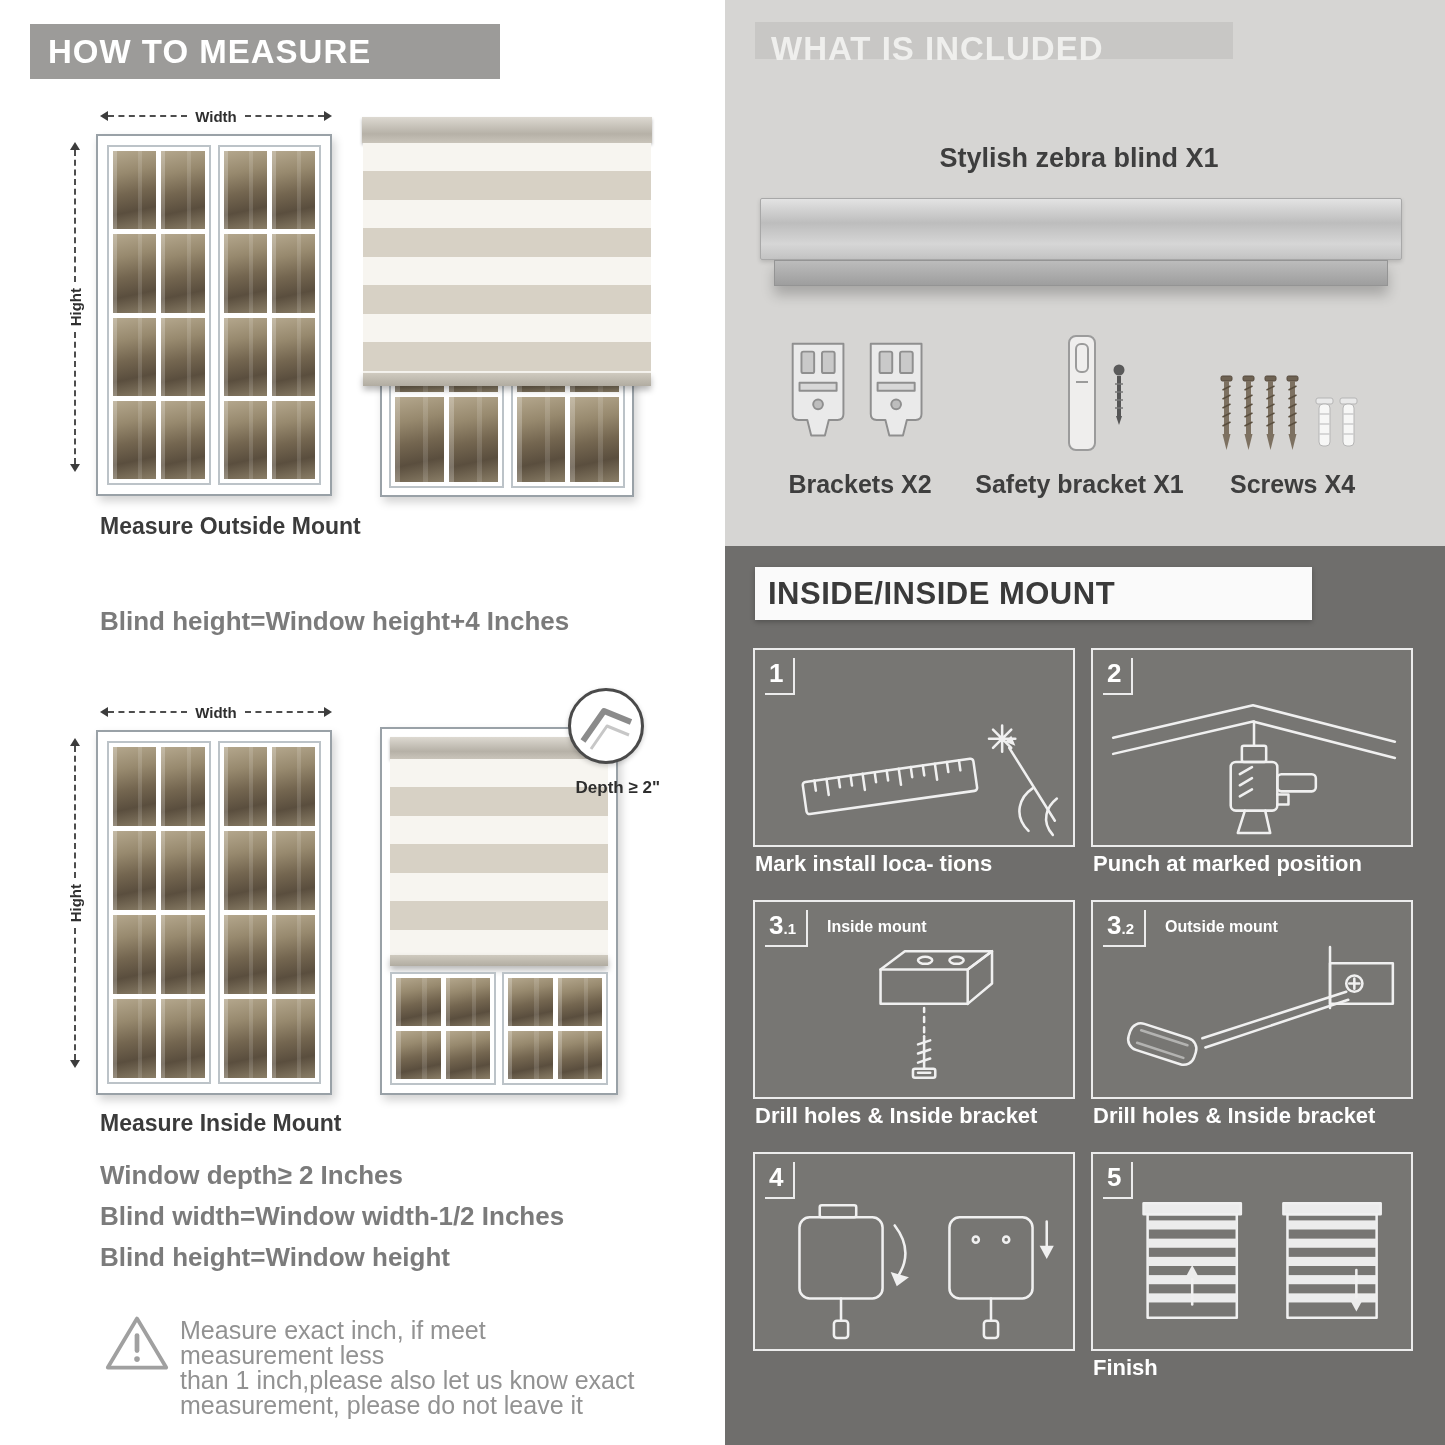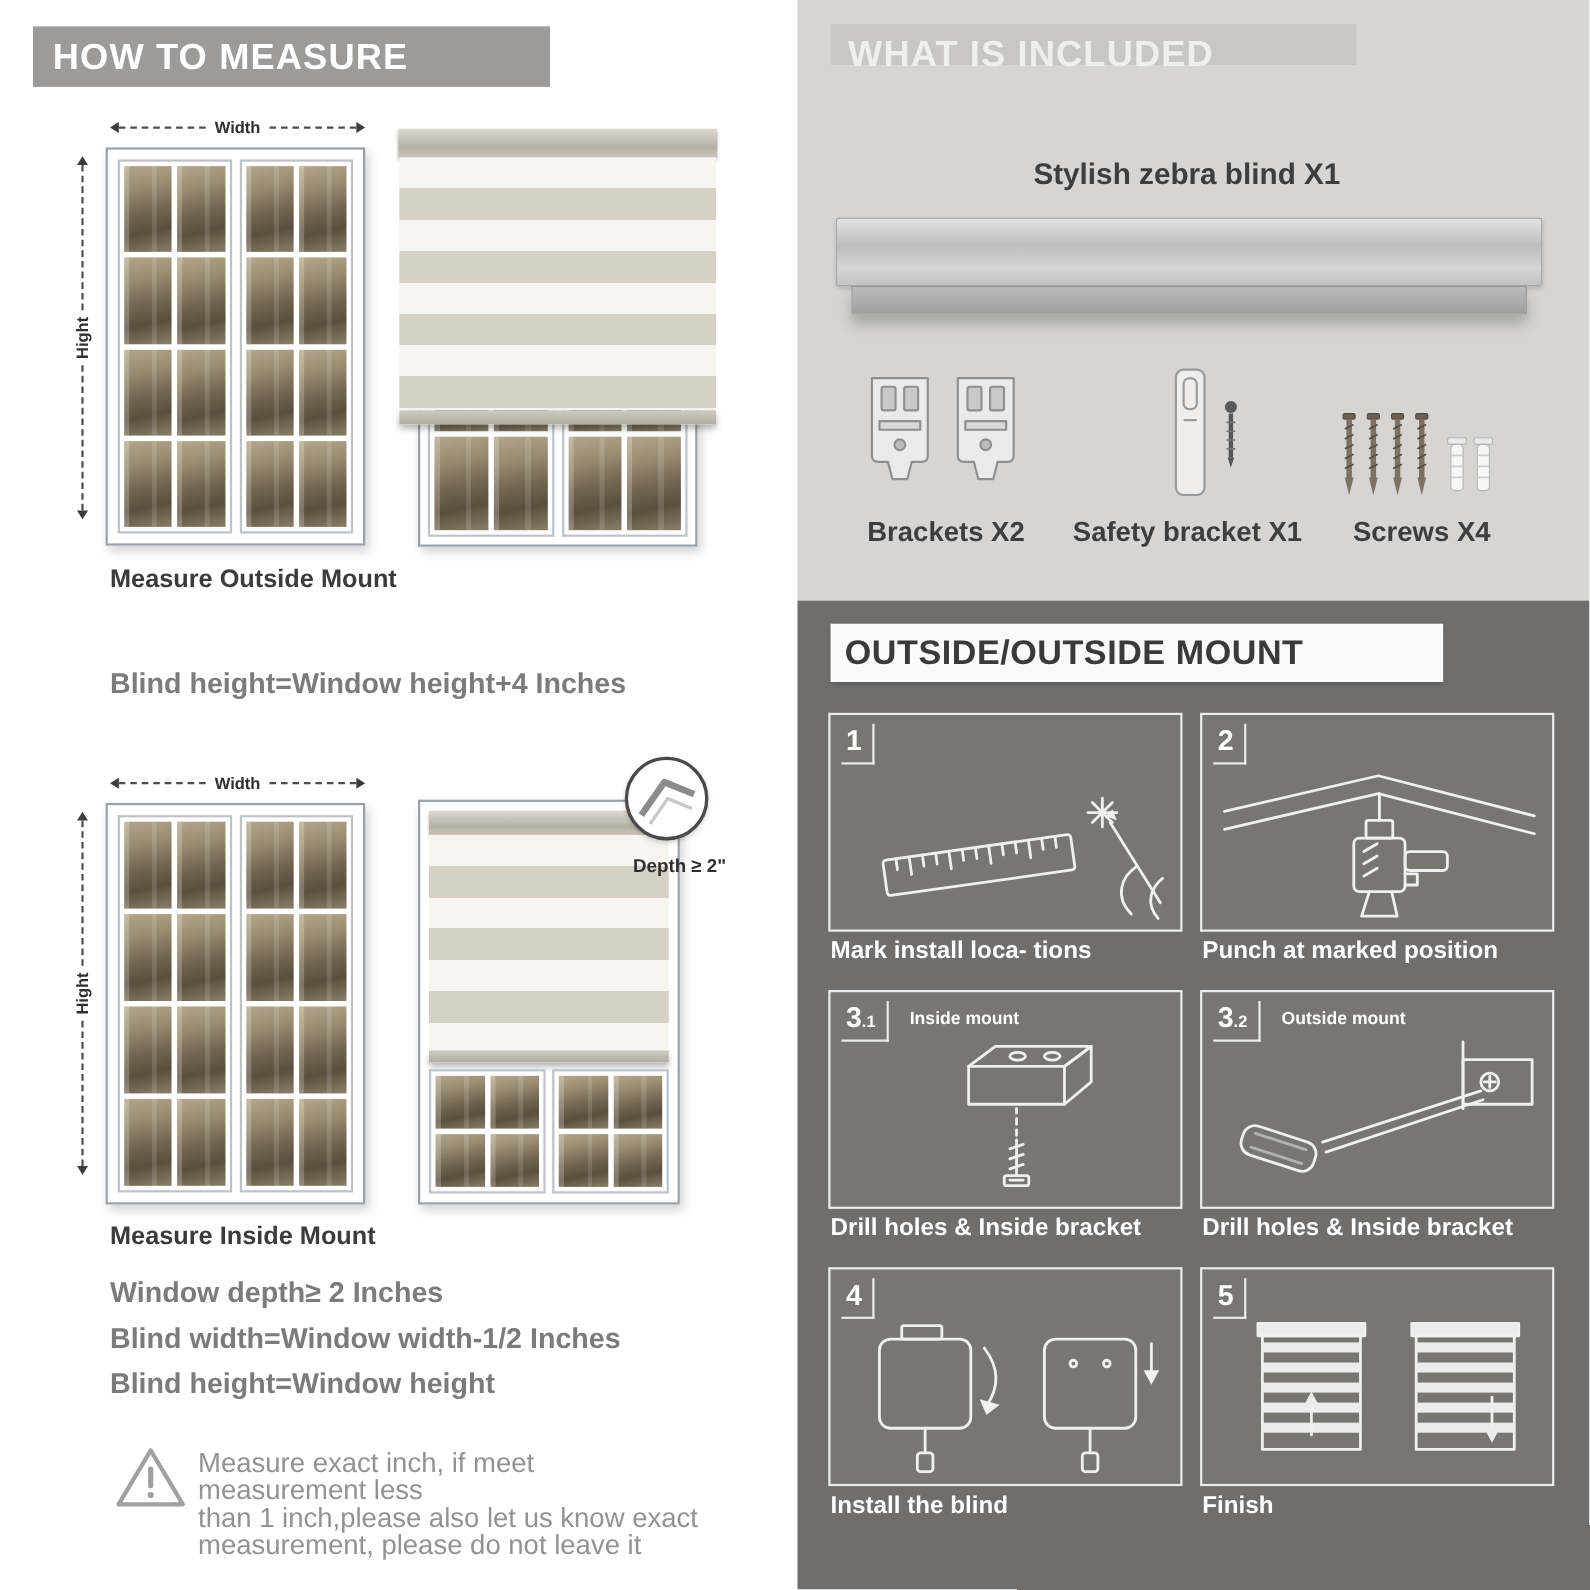--- a/index.html
+++ b/index.html
@@ -315,21 +315,21 @@
     </svg>
 
     <div class="abs included-label" style="left:40px;top:470px;width:190px;">Brackets X2</div>
     <div class="abs included-label" style="left:237px;top:470px;width:235px;">Safety bracket X1</div>
     <div class="abs included-label" style="left:480px;top:470px;width:175px;">Screws X4</div>
   </section>
 
   <section class="abs right-bottom" style="left:725px;top:546px;width:720px;height:899px;">
 
     <div class="abs banner-white" style="left:30px;top:21px;width:557px;height:53px;">
-      <span>OUTSIDE/OUTSIDE MOUNT</span>
+      <span>INSIDE/INSIDE MOUNT</span>
     </div>
 
     <div class="abs panel" style="left:28px;top:102px;width:322px;height:199px;">
       <div class="badge"><span class="n">1</span><span class="s"></span></div>
       <svg class="art" viewBox="0 0 300 150">
         <g class="line-art">
           <g transform="rotate(-8 140 95)">
             <rect x="40" y="80" width="170" height="32" rx="3"></rect>
             <path d="M52 80v10 M64 80v16 M76 80v10 M88 80v10 M100 80v16 M112 80v10 M124 80v10 M136 80v16 M148 80v10 M160 80v10 M172 80v16 M184 80v10 M196 80v10"></path>
           </g>
@@ -414,21 +414,20 @@
           <rect x="184" y="26" width="82" height="80" rx="10"></rect>
           <circle cx="210" cy="48" r="3"></circle>
           <circle cx="240" cy="48" r="3"></circle>
           <path d="M280 30v28"></path>
           <path d="M273 54l7 13 7-13z" fill="#f0f0f0" stroke="none"></path>
           <path d="M225 106v22"></path>
           <rect x="218" y="128" width="14" height="17" rx="3"></rect>
         </g>
       </svg>
     </div>
-    <div class="abs caption" style="left:28px;top:809px;width:322px;">Install the blind</div>
 
     <div class="abs panel" style="left:366px;top:606px;width:322px;height:199px;">
       <div class="badge"><span class="n">5</span><span class="s"></span></div>
       <svg class="art" viewBox="0 0 300 150">
         <g class="line-art">
           <rect x="42" y="12" width="96" height="11" fill="#ececec"></rect>
           <rect x="46" y="23" width="88" height="102"></rect>
           <rect x="46" y="29" width="88" height="9" fill="#ececec" stroke="none"></rect>
           <rect x="46" y="47" width="88" height="9" fill="#ececec" stroke="none"></rect>
           <rect x="46" y="65" width="88" height="9" fill="#ececec" stroke="none"></rect>

